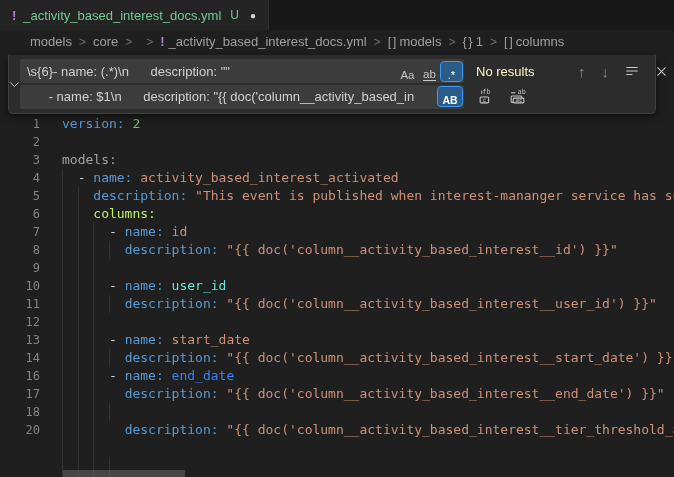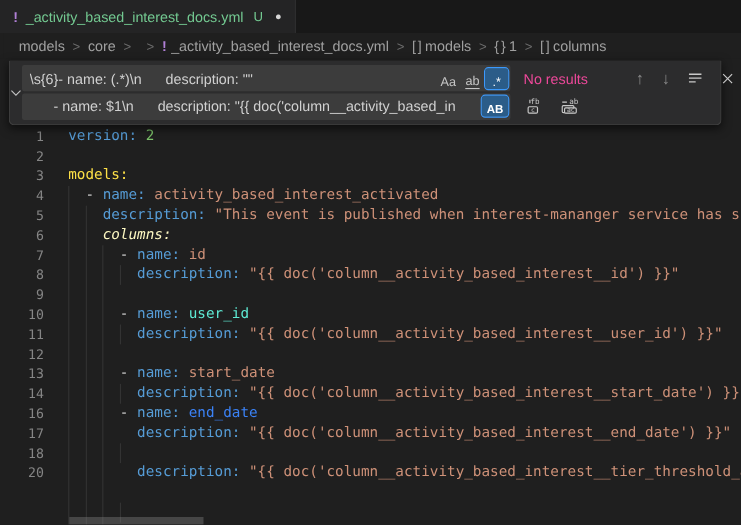--- a/index.html
+++ b/index.html
@@ -9,21 +9,21 @@
     -webkit-font-smoothing:antialiased;
   }
   
   .tabbar{position:absolute;top:0;left:0;right:0;height:30px;background:#181818;display:flex;}
   .tab{display:flex;align-items:center;height:30px;background:#242425;padding:0 12px;gap:7px;border-right:1px solid #2f2f30;}
   .yaml-bang{color:#b180d7;font-weight:bold;font-size:13px;}
   .tab-name{color:#73c991;font-size:13px;}
   .git-badge{color:#73c991;font-size:12px;margin-left:2px;}
   .dirty-dot{color:#d6d6d6;font-size:10px;margin-left:4px;}
   
-  .breadcrumbs{position:absolute;top:30px;left:3px;right:0;height:23px;background:#1f1f1f;
+  .breadcrumbs{position:absolute;top:30px;left:16px;right:0;height:23px;background:#1f1f1f;
     display:flex;align-items:center;padding-left:14px;font-size:13px;color:#a0a0a0;
     white-space:nowrap;overflow:hidden;}
   .bc-sep{color:#6e6e6e;margin:0 7px;font-size:12px;}
   .bc-item{display:inline-flex;align-items:center;gap:4px;cursor:pointer;}
   .bc-sym{color:#9d9d9d;letter-spacing:-1px;}
   
   .editor{position:absolute;top:53px;left:0;right:0;bottom:0;background:#1f1f1f;overflow:hidden;}
   .code{position:absolute;top:62px;left:0;right:0;height:362px;
     font-family:"DejaVu Sans Mono",monospace;font-size:13px;line-height:18px;}
   .line{display:flex;height:18px;white-space:pre;}
@@ -38,21 +38,21 @@
   .fw-toggle{width:24px;display:flex;align-items:center;justify-content:center;color:#c5c5c5;cursor:pointer;}
   .fw-main{flex:1;display:flex;flex-direction:column;justify-content:space-evenly;padding:3px 4px 3px 0;}
   .fw-row{display:flex;align-items:center;height:25px;}
   .fw-input{width:444px;height:24px;background:#3c3c3c;border-radius:2px;display:flex;align-items:center;
     padding:0 2px 0 7px;box-sizing:border-box;color:#d0d0d0;font-size:13px;overflow:hidden;}
   .fw-txt{flex:1;white-space:pre;overflow:hidden;}
   .opt{min-width:21px;height:19px;display:flex;align-items:flex-end;justify-content:center;
     color:#c5c5c5;font-size:11.5px;border-radius:3px;margin-left:1px;cursor:pointer;flex:none;}
   .opt .uln{border-bottom:1px solid #c5c5c5;line-height:11px;}
   .opt.active{background:rgba(30,118,199,.55);outline:1px solid #3b99fc;color:#ffffff;}
-  .status{color:#ec4899;font-size:13px;margin-left:12px;width:86px;flex:none;}
+  .status{color:#fef9c3;font-size:13px;margin-left:12px;width:86px;flex:none;}
   .navbtn{color:#8b8b8b;font-size:15px;margin-left:16px;cursor:pointer;line-height:1;}
   .iconbtn{margin-left:16px;cursor:pointer;display:flex;align-items:center;}
   .rep-btn{margin-left:14px;cursor:pointer;display:flex;}
 </style>
 </head>
 <body>
 
 <div class="tabbar">
   <div class="tab">
     <span class="yaml-bang">!</span>
@@ -98,24 +98,24 @@
       <div class="guide" style="left: calc(0ch + 62px); top: 54px; height: 308px;"></div>
       <div class="guide" style="left: calc(2ch + 62px); top: 72px; height: 290px;"></div>
       <div class="guide" style="left: calc(4ch + 62px); top: 108px; height: 254px;"></div>
       <div class="guide" style="left: calc(6ch + 62px); top: 126px; height: 18px;"></div>
       <div class="guide" style="left: calc(6ch + 62px); top: 180px; height: 18px;"></div>
       <div class="guide" style="left: calc(6ch + 62px); top: 234px; height: 18px;"></div>
       <div class="guide" style="left: calc(6ch + 62px); top: 288px; height: 18px;"></div>
       <div class="guide" style="left: calc(6ch + 62px); top: 342px; height: 18px;"></div>
       <div class="line"><div class="ln">1</div><div class="lc"><span style="color: rgb(86, 156, 214);">version:</span><span style="color: rgb(124, 195, 106);"> 2</span></div></div>
       <div class="line"><div class="ln">2</div><div class="lc"></div></div>
-      <div class="line"><div class="ln">3</div><div class="lc"><span style="color: #fde047;">models:</span></div></div>
+      <div class="line"><div class="ln">3</div><div class="lc"><span style="color: #a3a3a3;">models:</span></div></div>
       <div class="line"><div class="ln">4</div><div class="lc"><span style="color: rgb(212, 212, 212);">  - </span><span style="color: rgb(86, 156, 214);">name:</span><span style="color: rgb(206, 145, 120);"> activity_based_interest_activated</span></div></div>
       <div class="line"><div class="ln">5</div><div class="lc"><span style="color: rgb(212, 212, 212);">    </span><span style="color: rgb(86, 156, 214);">description:</span><span style="color: rgb(206, 145, 120);"> "This event is published when interest-mananger service has successf</span></div></div>
-      <div class="line"><div class="ln">6</div><div class="lc"><span style="color: rgb(212, 212, 212);">    </span><span style="color: #fef9c3; font-style: italic;">columns:</span></div></div>
+      <div class="line"><div class="ln">6</div><div class="lc"><span style="color: rgb(212, 212, 212);">    </span><span style="color: #bef264;">columns:</span></div></div>
       <div class="line"><div class="ln">7</div><div class="lc"><span style="color: rgb(212, 212, 212);">      - </span><span style="color: rgb(86, 156, 214);">name:</span><span style="color: rgb(206, 145, 120);"> id</span></div></div>
       <div class="line"><div class="ln">8</div><div class="lc"><span style="color: rgb(212, 212, 212);">        </span><span style="color: rgb(86, 156, 214);">description:</span><span style="color: rgb(206, 145, 120);"> "{{ doc('column__activity_based_interest__id') }}"</span></div></div>
       <div class="line"><div class="ln">9</div><div class="lc"></div></div>
       <div class="line"><div class="ln">10</div><div class="lc"><span style="color: rgb(212, 212, 212);">      - </span><span style="color: rgb(86, 156, 214);">name:</span><span style="color: #5eead4;"> user_id</span></div></div>
       <div class="line"><div class="ln">11</div><div class="lc"><span style="color: rgb(212, 212, 212);">        </span><span style="color: rgb(86, 156, 214);">description:</span><span style="color: rgb(206, 145, 120);"> "{{ doc('column__activity_based_interest__user_id') }}"</span></div></div>
       <div class="line"><div class="ln">12</div><div class="lc"></div></div>
       <div class="line"><div class="ln">13</div><div class="lc"><span style="color: rgb(212, 212, 212);">      - </span><span style="color: rgb(86, 156, 214);">name:</span><span style="color: rgb(206, 145, 120);"> start_date</span></div></div>
       <div class="line"><div class="ln">14</div><div class="lc"><span style="color: rgb(212, 212, 212);">        </span><span style="color: rgb(86, 156, 214);">description:</span><span style="color: rgb(206, 145, 120);"> "{{ doc('column__activity_based_interest__start_date') }}"</span></div></div>
       <div class="line"><div class="ln">16</div><div class="lc"><span style="color: rgb(212, 212, 212);">      - </span><span style="color: rgb(86, 156, 214);">name:</span><span style="color: #3b82f6;"> end_date</span></div></div>
       <div class="line"><div class="ln">17</div><div class="lc"><span style="color: rgb(212, 212, 212);">        </span><span style="color: rgb(86, 156, 214);">description:</span><span style="color: rgb(206, 145, 120);"> "{{ doc('column__activity_based_interest__end_date') }}"</span></div></div>

